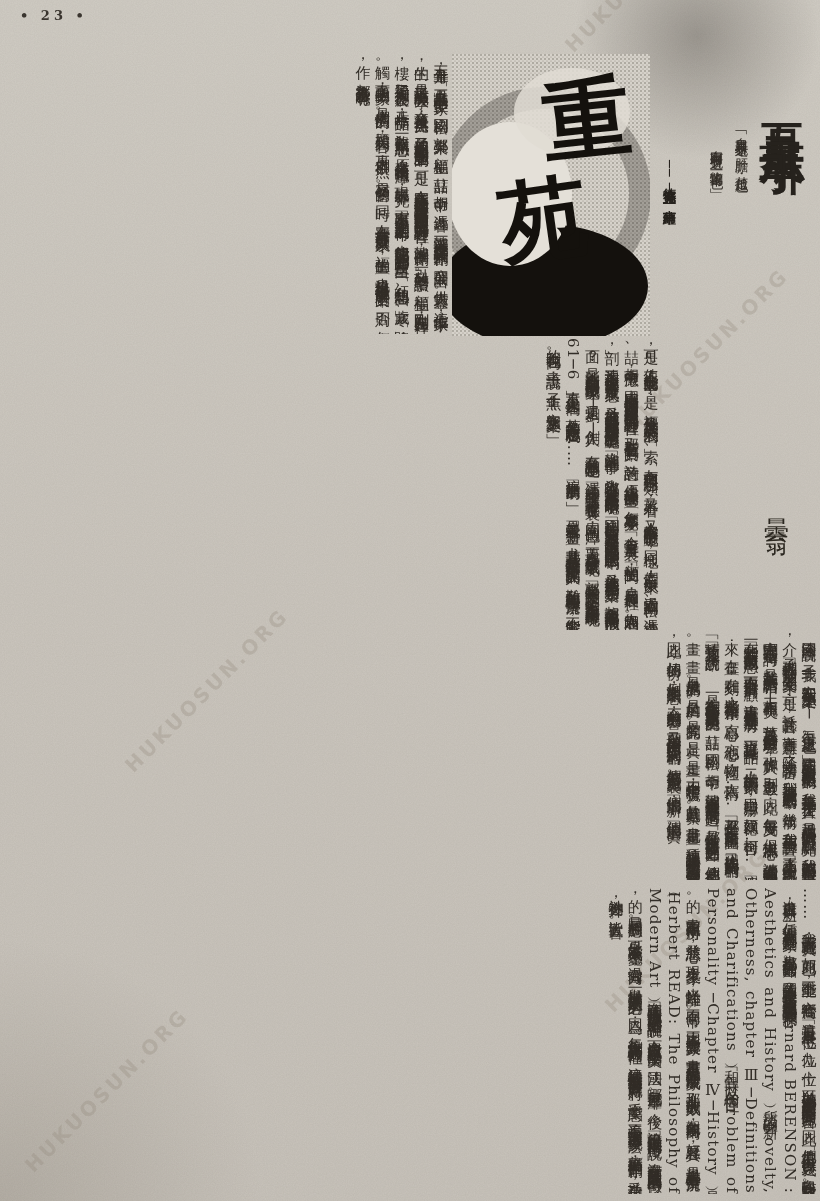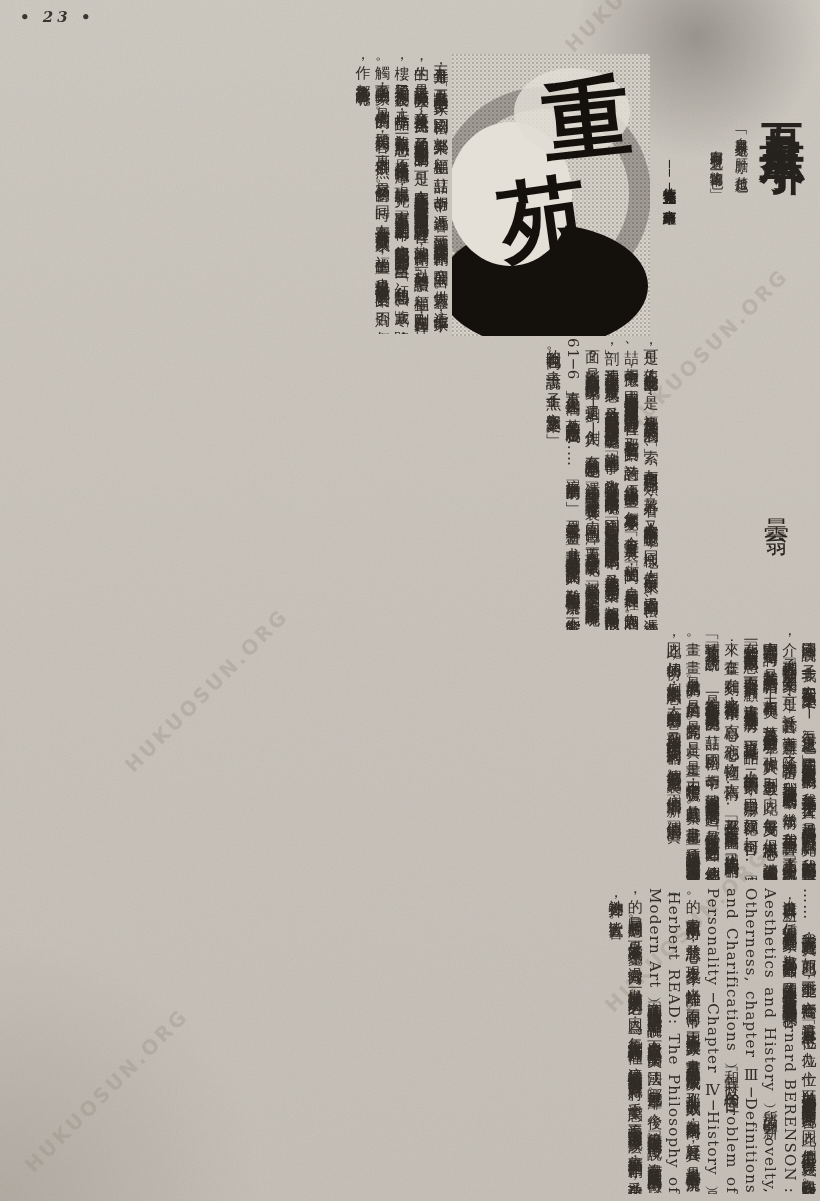--- a/index.html
+++ b/index.html
@@ -25,22 +25,22 @@
     font-family:"DejaVu Sans", sans-serif; font-weight:bold;
     color:rgba(145,135,122,.30); letter-spacing:3px;
     transform:rotate(-45deg); transform-origin:left top; font-size:20px;
     white-space:nowrap;
   }
 
   .vtext { writing-mode:vertical-rl; text-orientation:mixed; }
 
   .pagenum {
     position:absolute; left:20px; top:8px;
-    font-family:"DejaVu Serif", serif; font-size:15px; font-weight:bold;
-    color:#3a352f; letter-spacing:4px;font-style:italic;
+    font-family:"DejaVu Serif", serif; font-size:13px; font-weight:bold;
+    color:#3a352f; letter-spacing:4px;
   }
 
   .title {
     position:absolute; left:752px; top:88px; height:300px;
     font-size:45px; font-weight:bold; letter-spacing:6px;
     color:#26221d;
   }
 
   .quote-l1 { position:absolute; left:733px; top:126px; height:240px;
     font-size:13.5px; letter-spacing:1px; color:#332e28; }

